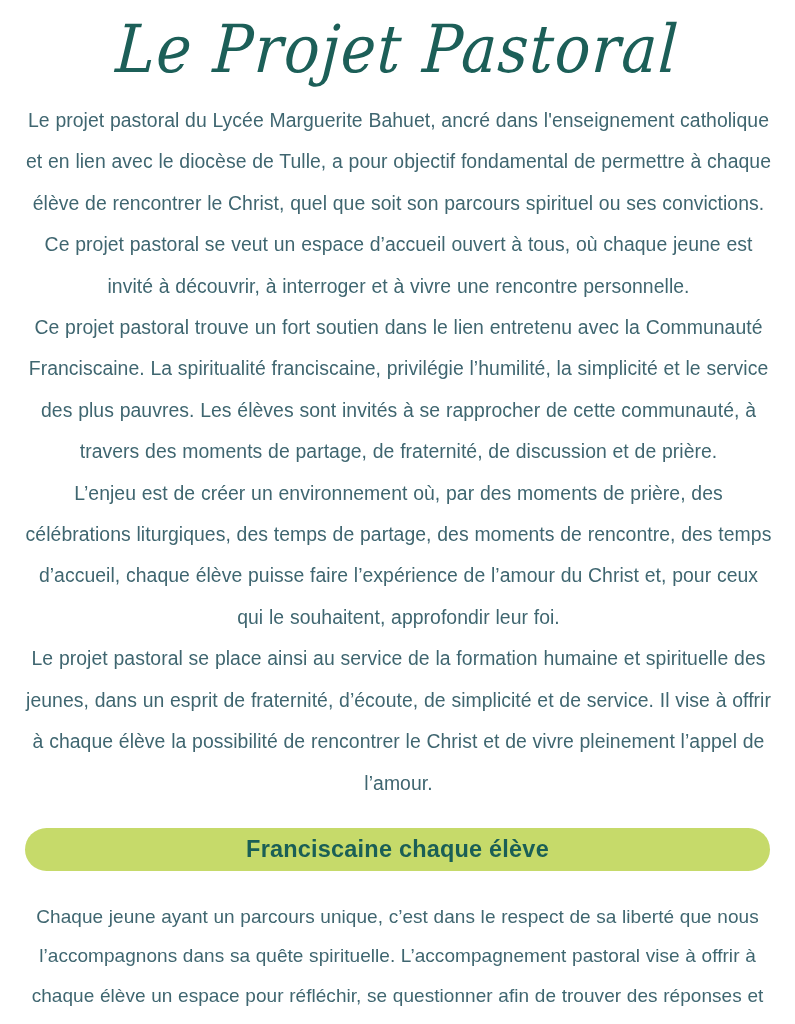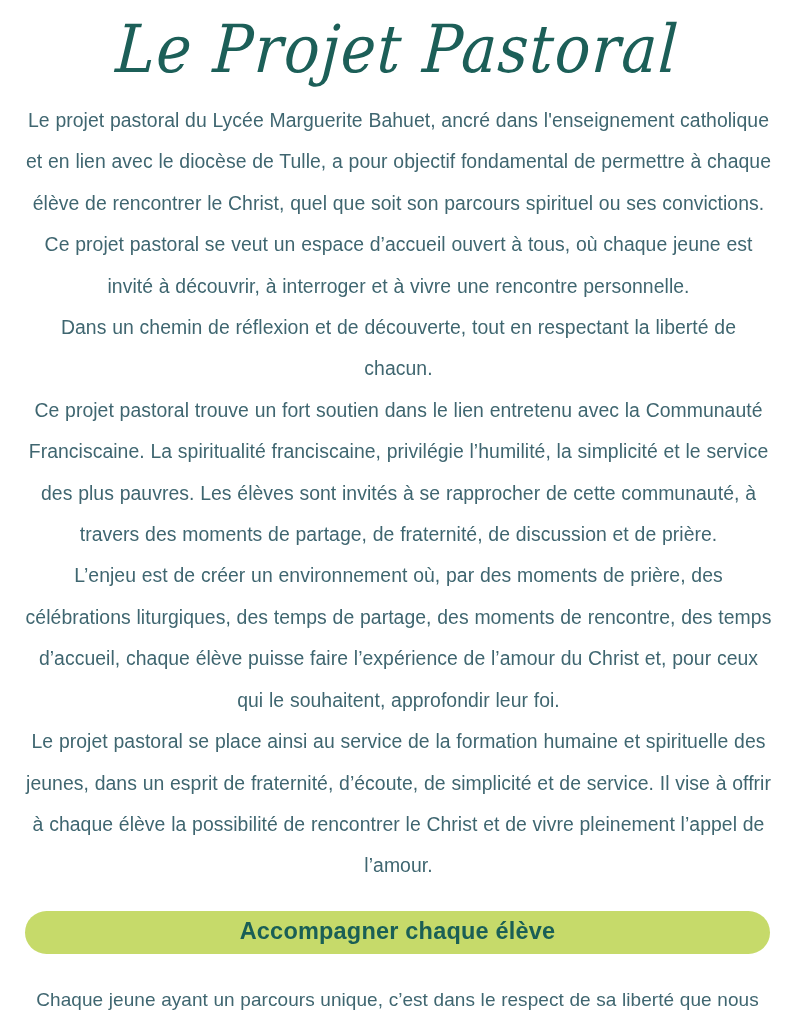--- a/index.html
+++ b/index.html
@@ -93,29 +93,28 @@
 <body>
 
 <div class="page">
 
   <div class="title-wrap">
     <h1 class="doc-title">Le Projet Pastoral</h1>
   </div>
 
   <div class="prose section-top">
     <p>Le projet pastoral du Lycée Marguerite Bahuet, ancré dans l'enseignement catholique et en lien avec le diocèse de Tulle, a pour objectif fondamental de permettre à chaque élève de rencontrer le Christ, quel que soit son parcours spirituel ou ses convictions. Ce projet pastoral se veut un espace d’accueil ouvert à tous, où chaque jeune est invité à découvrir, à interroger et à vivre une rencontre personnelle.</p>
-    <p>Dans un chemin de réflexion et de découverte, tout en respectant la liberté de chacun.</p>
     <p>Ce projet pastoral trouve un fort soutien dans le lien entretenu avec la Communauté Franciscaine. La spiritualité franciscaine, privilégie l’humilité, la simplicité et le service des plus pauvres. Les élèves sont invités à se rapprocher de cette communauté, à travers des moments de partage, de fraternité, de discussion et de prière.</p>
     <p>L’enjeu est de créer un environnement où, par des moments de prière, des célébrations liturgiques, des temps de partage, des moments de rencontre, des temps d’accueil, chaque élève puisse faire l’expérience de l’amour du Christ et, pour ceux qui le souhaitent, approfondir leur foi.</p>
     <p>Le projet pastoral se place ainsi au service de la formation humaine et spirituelle des jeunes, dans un esprit de fraternité, d’écoute, de simplicité et de service. Il vise à offrir à chaque élève la possibilité de rencontrer le Christ et de vivre pleinement l’appel de l’amour.</p>
   </div>
 
   <div class="banner-zone">
     <div class="banner">
-      <span class="banner-text">Accompagner chaque élève</span>
+      <span class="banner-text">Franciscaine chaque élève</span>
     </div>
   </div>
 
   <div class="prose section-bottom">
     <p>Chaque jeune ayant un parcours unique, c’est dans le respect de sa liberté que nous l’accompagnons dans sa quête spirituelle. L’accompagnement pastoral vise à offrir à chaque élève un espace pour réfléchir, se questionner afin de trouver des réponses et des orientations pour sa vie personnelle</p>
 
   </div>
 
 </div>
 

